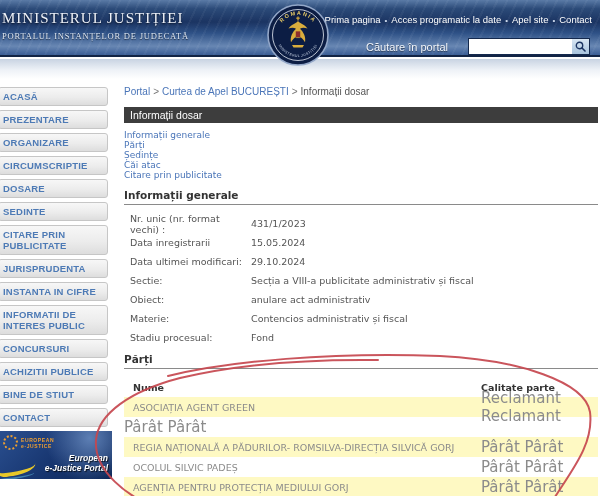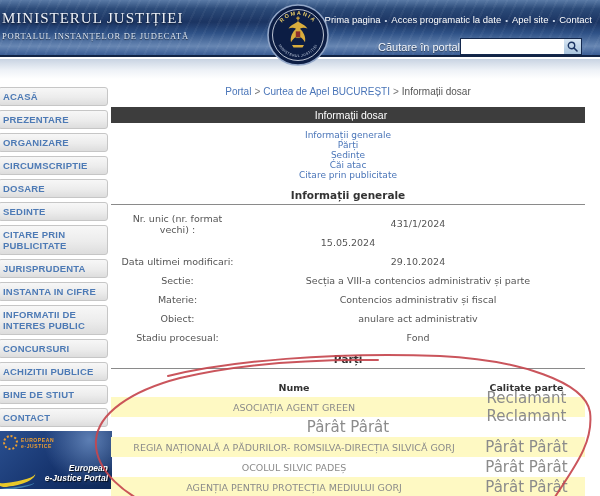--- a/index.html
+++ b/index.html
@@ -30,22 +30,22 @@
   }
   .emblem { position:absolute; left:265px; top:4px; z-index:3; }
   .topnav {
     position:absolute; right:8px; top:14px; z-index:2;
     font-size:9.5px; color:#fff; white-space:nowrap;
   }
   .topnav a { color:#fff; text-decoration:none; }
   .topnav .sep { color:#cfdcef; margin:0 4px; }
   .topnav .sep::before { content:"\2022"; font-size:8px; }
   .search-row {
-    position:absolute; right:18px; top:38px; z-index:2;
-    display:flex; align-items:center; gap:0;
+    position:absolute; right:10px; top:38px; z-index:2;
+    display:flex; align-items:center; gap:20px;
   }
   .search-label { color:#f2f6fc; font-size:11px; text-shadow:0 1px 1px rgba(0,0,0,0.5); }
   .search-box {
     display:flex; width:122px; height:17px; background:#fff;
     border:1px solid #14294e; box-shadow:inset 0 1px 2px rgba(0,0,0,0.25);
   }
   .search-box input {
     flex:1; min-width:0; border:none; outline:none; font-size:10px; padding:0 3px;
     font-family:"Liberation Sans", sans-serif;
   }
@@ -64,21 +64,21 @@
   
   .sidebar { position:absolute; left:0; top:87px; width:112px; }
   .side-btn {
     display:block; width:110px; margin:0 0 4px -2px; padding:3px 3px 3px 4px;
     background:linear-gradient(180deg,#f7f7f7 0%,#ececec 55%,#dddddd 100%);
     border:1px solid #c6c6c6; border-radius:3px;
     font-size:9.5px; font-weight:bold; color:#4d7ab5; letter-spacing:0.2px;
     line-height:11px; text-decoration:none; cursor:pointer;
   }
   .ejustice {
-    position:relative; width:112px; height:58px; margin-top:2px; overflow:hidden; cursor:pointer;
+    position:relative; width:112px; height:48px; margin-top:2px; overflow:hidden; cursor:pointer;
     background:radial-gradient(circle at 80% 15%, #5d7fb4 0%, transparent 45%),
                linear-gradient(135deg,#2a4f8f 0%,#16346e 55%,#0d2757 100%);
   }
   .ej-logo { position:absolute; left:3px; top:4px; display:flex; align-items:center; gap:3px; }
   .ej-e {
     width:15px; height:15px; border:2px dotted #f0a030; border-radius:50%;
     display:inline-block;
   }
   .ej-logo-text { font-size:5px; font-weight:bold; color:#f0a030; letter-spacing:0.6px; line-height:6px; }
   .ej-caption {
@@ -90,21 +90,21 @@
     position:absolute; left:-4px; bottom:3px; width:40px; height:14px;
     border-bottom:4px solid #e8c829; border-radius:0 0 100% 30% / 0 0 100% 70%;
     transform:rotate(-6deg);
   }
   .ej-swoosh::after {
     content:""; position:absolute; left:2px; bottom:-7px; width:36px; height:4px;
     border-bottom:2px solid #3f7fae; border-radius:0 0 100% 30%;
   }
 
   
-  .content { position:absolute; left:111px; top:86px; width:474px;text-align:center; }
+  .content { position:absolute; left:124px; top:86px; width:474px; }
   .crumb { font-size:10px; color:#666; }
   .crumb a { color:#4a75b8; text-decoration:none; }
   .crumb .csep { color:#777; margin:0 3px; }
   .crumb .csep::before { content:">"; }
   .crumb .current { color:#555; }
 
   .section-bar {
     margin-top:10px; height:16px; line-height:16px; padding-left:6px;
     background:#3d3d3d; color:#fff; font-size:10.5px;
   }
@@ -112,21 +112,21 @@
   .quick-links a {
     display:block; font-size:10px; line-height:10px; color:#4a75b8; text-decoration:none;
     font-family:"DejaVu Sans", sans-serif; font-size:9px;
   }
 
   .sec-heading {
     margin-top:9px; padding-bottom:3px; border-bottom:1px solid #8a8a8a;
     font-family:"DejaVu Sans", sans-serif; font-size:10.5px; font-weight:bold; color:#333;
   }
   .info-rows { margin-top:9px; font-family:"DejaVu Sans", sans-serif; }
-  .irow { display:flex; height:19px; align-items:center;gap:13px; }
+  .irow { display:flex; height:19px; align-items:center; }
   .ilabel { flex:0 0 127px; padding-left:6px; font-size:9.5px; color:#555; }
   .ivalue { flex:1; font-size:9.5px; color:#555; }
 
   .sec-heading.parties { margin-top:6px; }
   .ptable { margin-top:8px; font-family:"DejaVu Sans", sans-serif; }
   .prow { display:flex; height:20px; align-items:center; }
   .prow.head { font-weight:bold; }
   .prow.head .pname, .prow.head .prole { color:#333; font-size:9.5px; font-weight:bold; }
   .prow.shade { background:#fef9c3; }
   .pname { flex:0 0 357px; padding-left:9px; font-size:9.5px; color:#8b8b8b; }
@@ -237,40 +237,41 @@
     <a href="#">Ședințe</a>
     <a href="#">Căi atac</a>
     <a href="#">Citare prin publicitate</a>
   </div>
 
   <div class="sec-heading">Informații generale</div>
 
   <div class="info-rows">
     <div class="irow">
       <span class="ilabel">Nr. unic (nr. format vechi) :</span>
-      <span class="ivalue">431/1/2024</span>
-    </div>
-    <div class="irow">
+      <span class="ivalue">431/1/2023</span>
+    </div>
+    <div class="irow">
+      <span class="ilabel">Data inregistrarii</span>
       <span class="ivalue">15.05.2024</span>
     </div>
     <div class="irow">
       <span class="ilabel">Data ultimei modificari:</span>
       <span class="ivalue">29.10.2024</span>
     </div>
     <div class="irow">
       <span class="ilabel">Sectie:</span>
-      <span class="ivalue">Secția a VIII-a contencios administrativ și parte</span>
+      <span class="ivalue">Secția a VIII-a publicitate administrativ și fiscal</span>
+    </div>
+    <div class="irow">
+      <span class="ilabel">Obiect:</span>
+      <span class="ivalue">anulare act administrativ</span>
     </div>
     <div class="irow">
       <span class="ilabel">Materie:</span>
       <span class="ivalue">Contencios administrativ și fiscal</span>
-    </div>
-    <div class="irow">
-      <span class="ilabel">Obiect:</span>
-      <span class="ivalue">anulare act administrativ</span>
     </div>
     <div class="irow">
       <span class="ilabel">Stadiu procesual:</span>
       <span class="ivalue">Fond</span>
     </div>
   </div>
 
   <div class="sec-heading parties">Părți</div>
 
   <div class="ptable">

